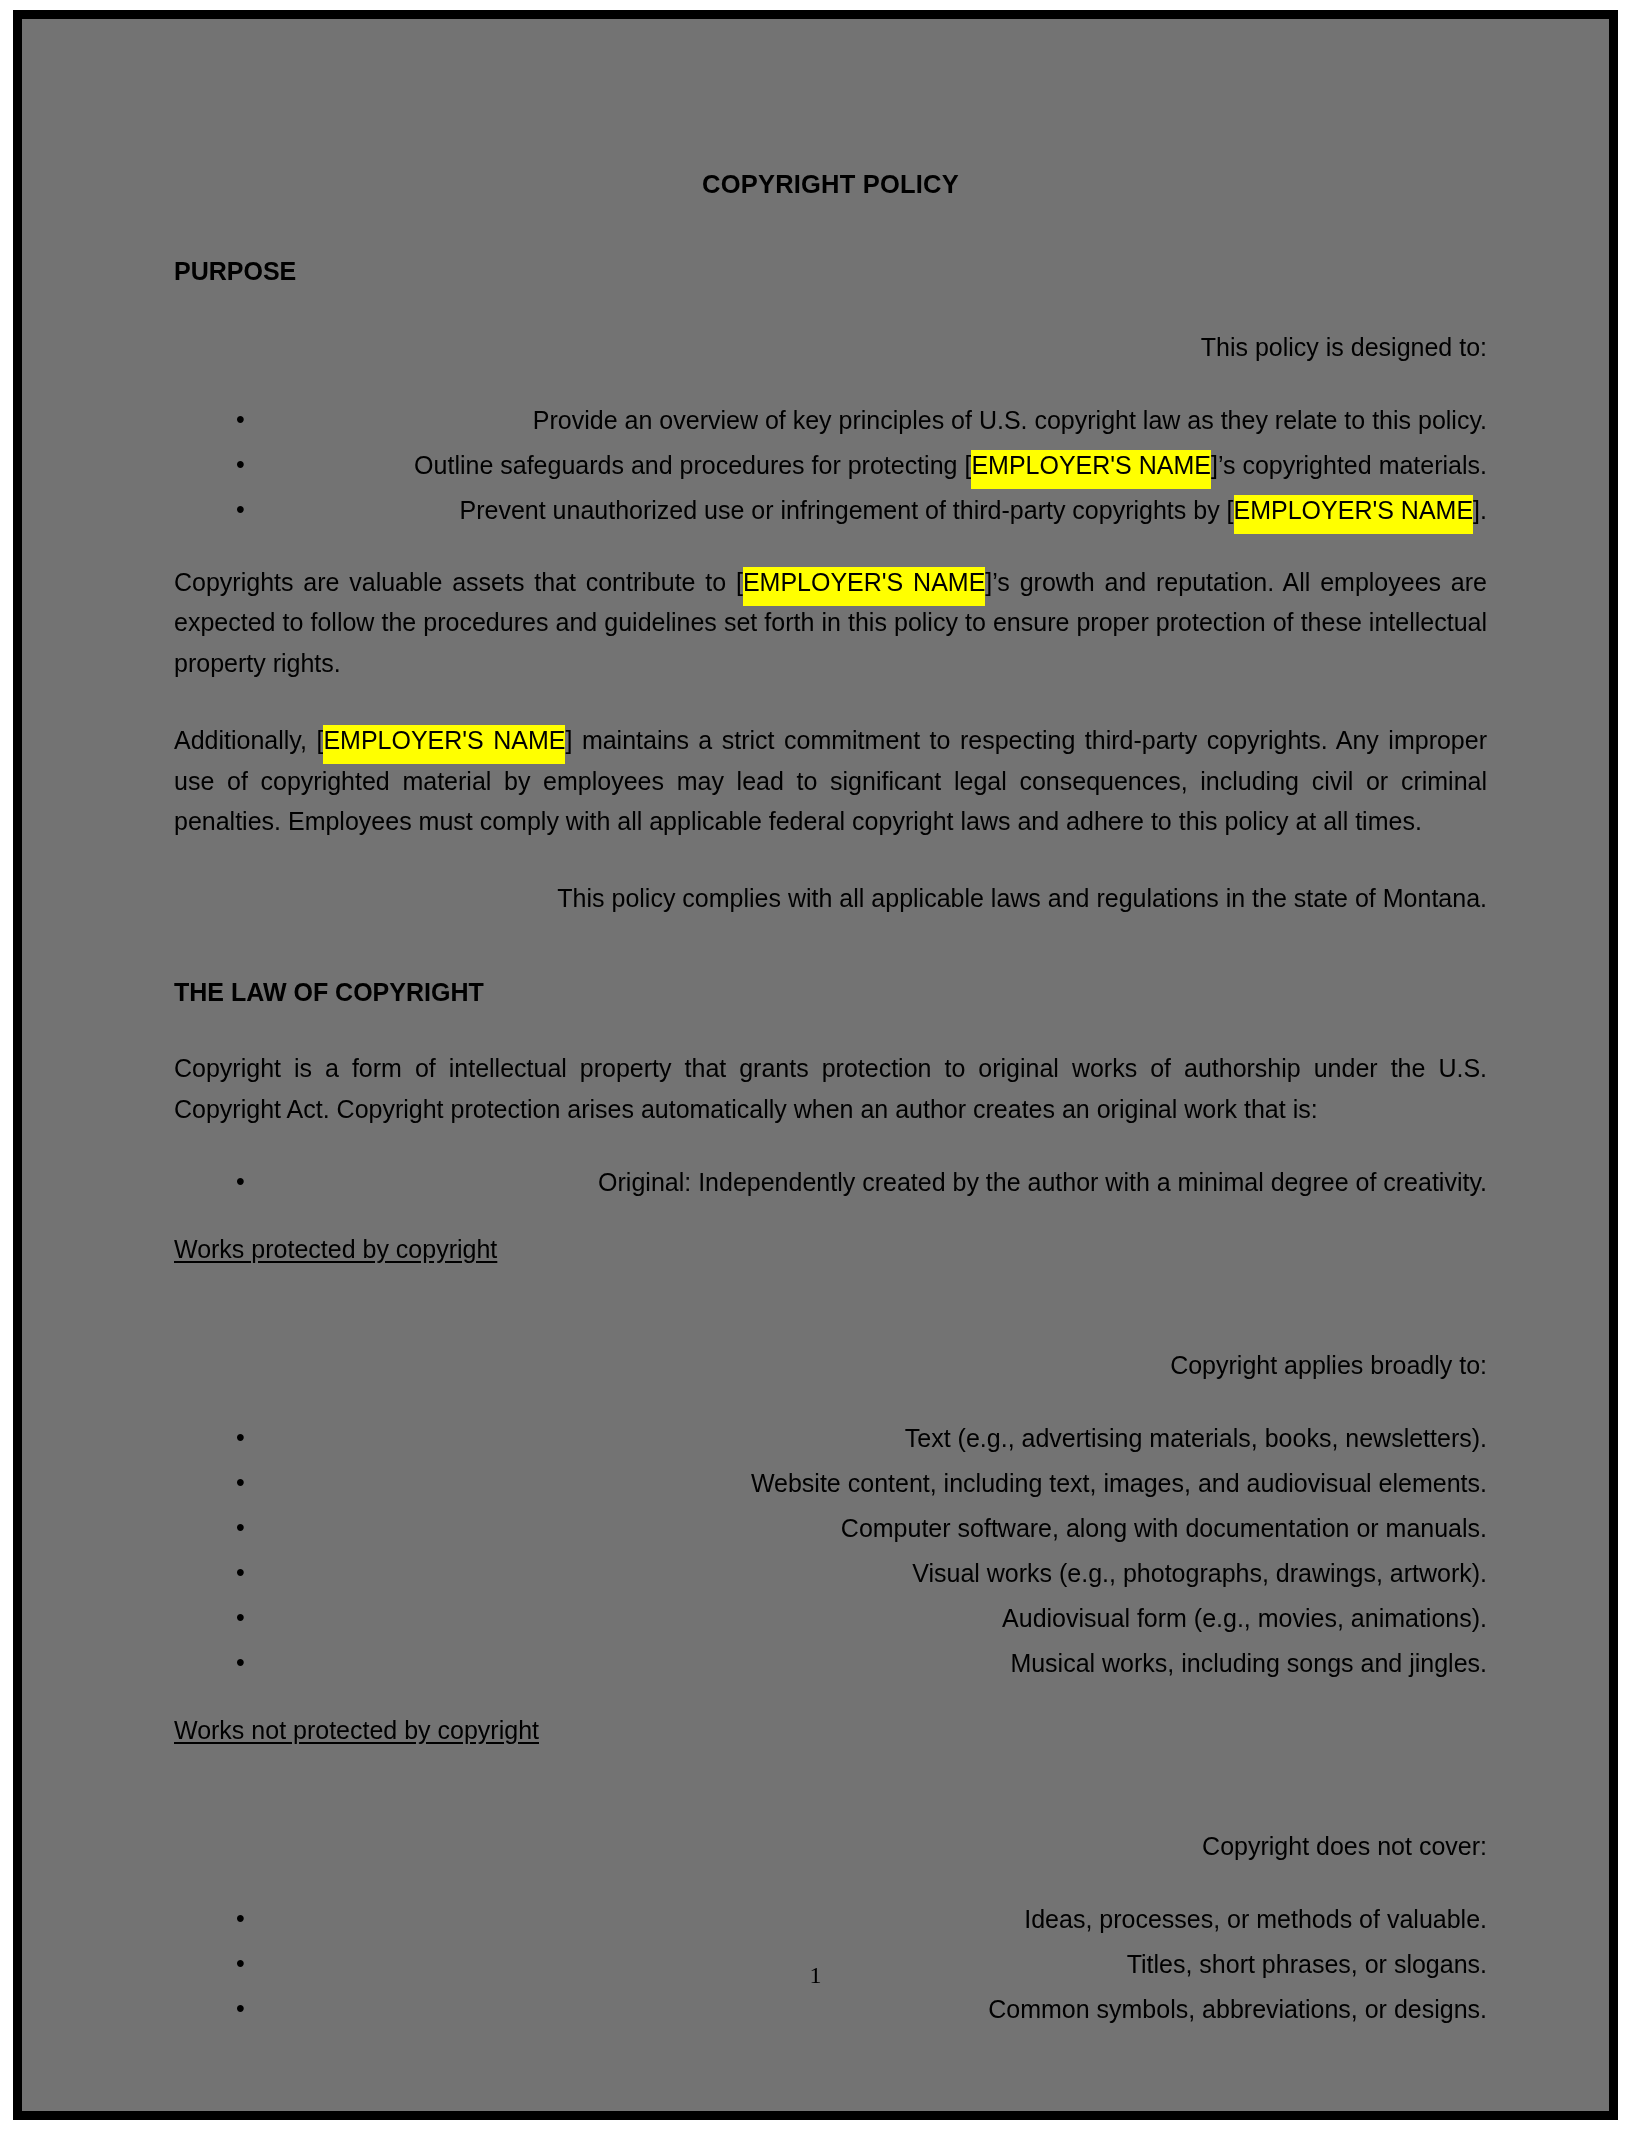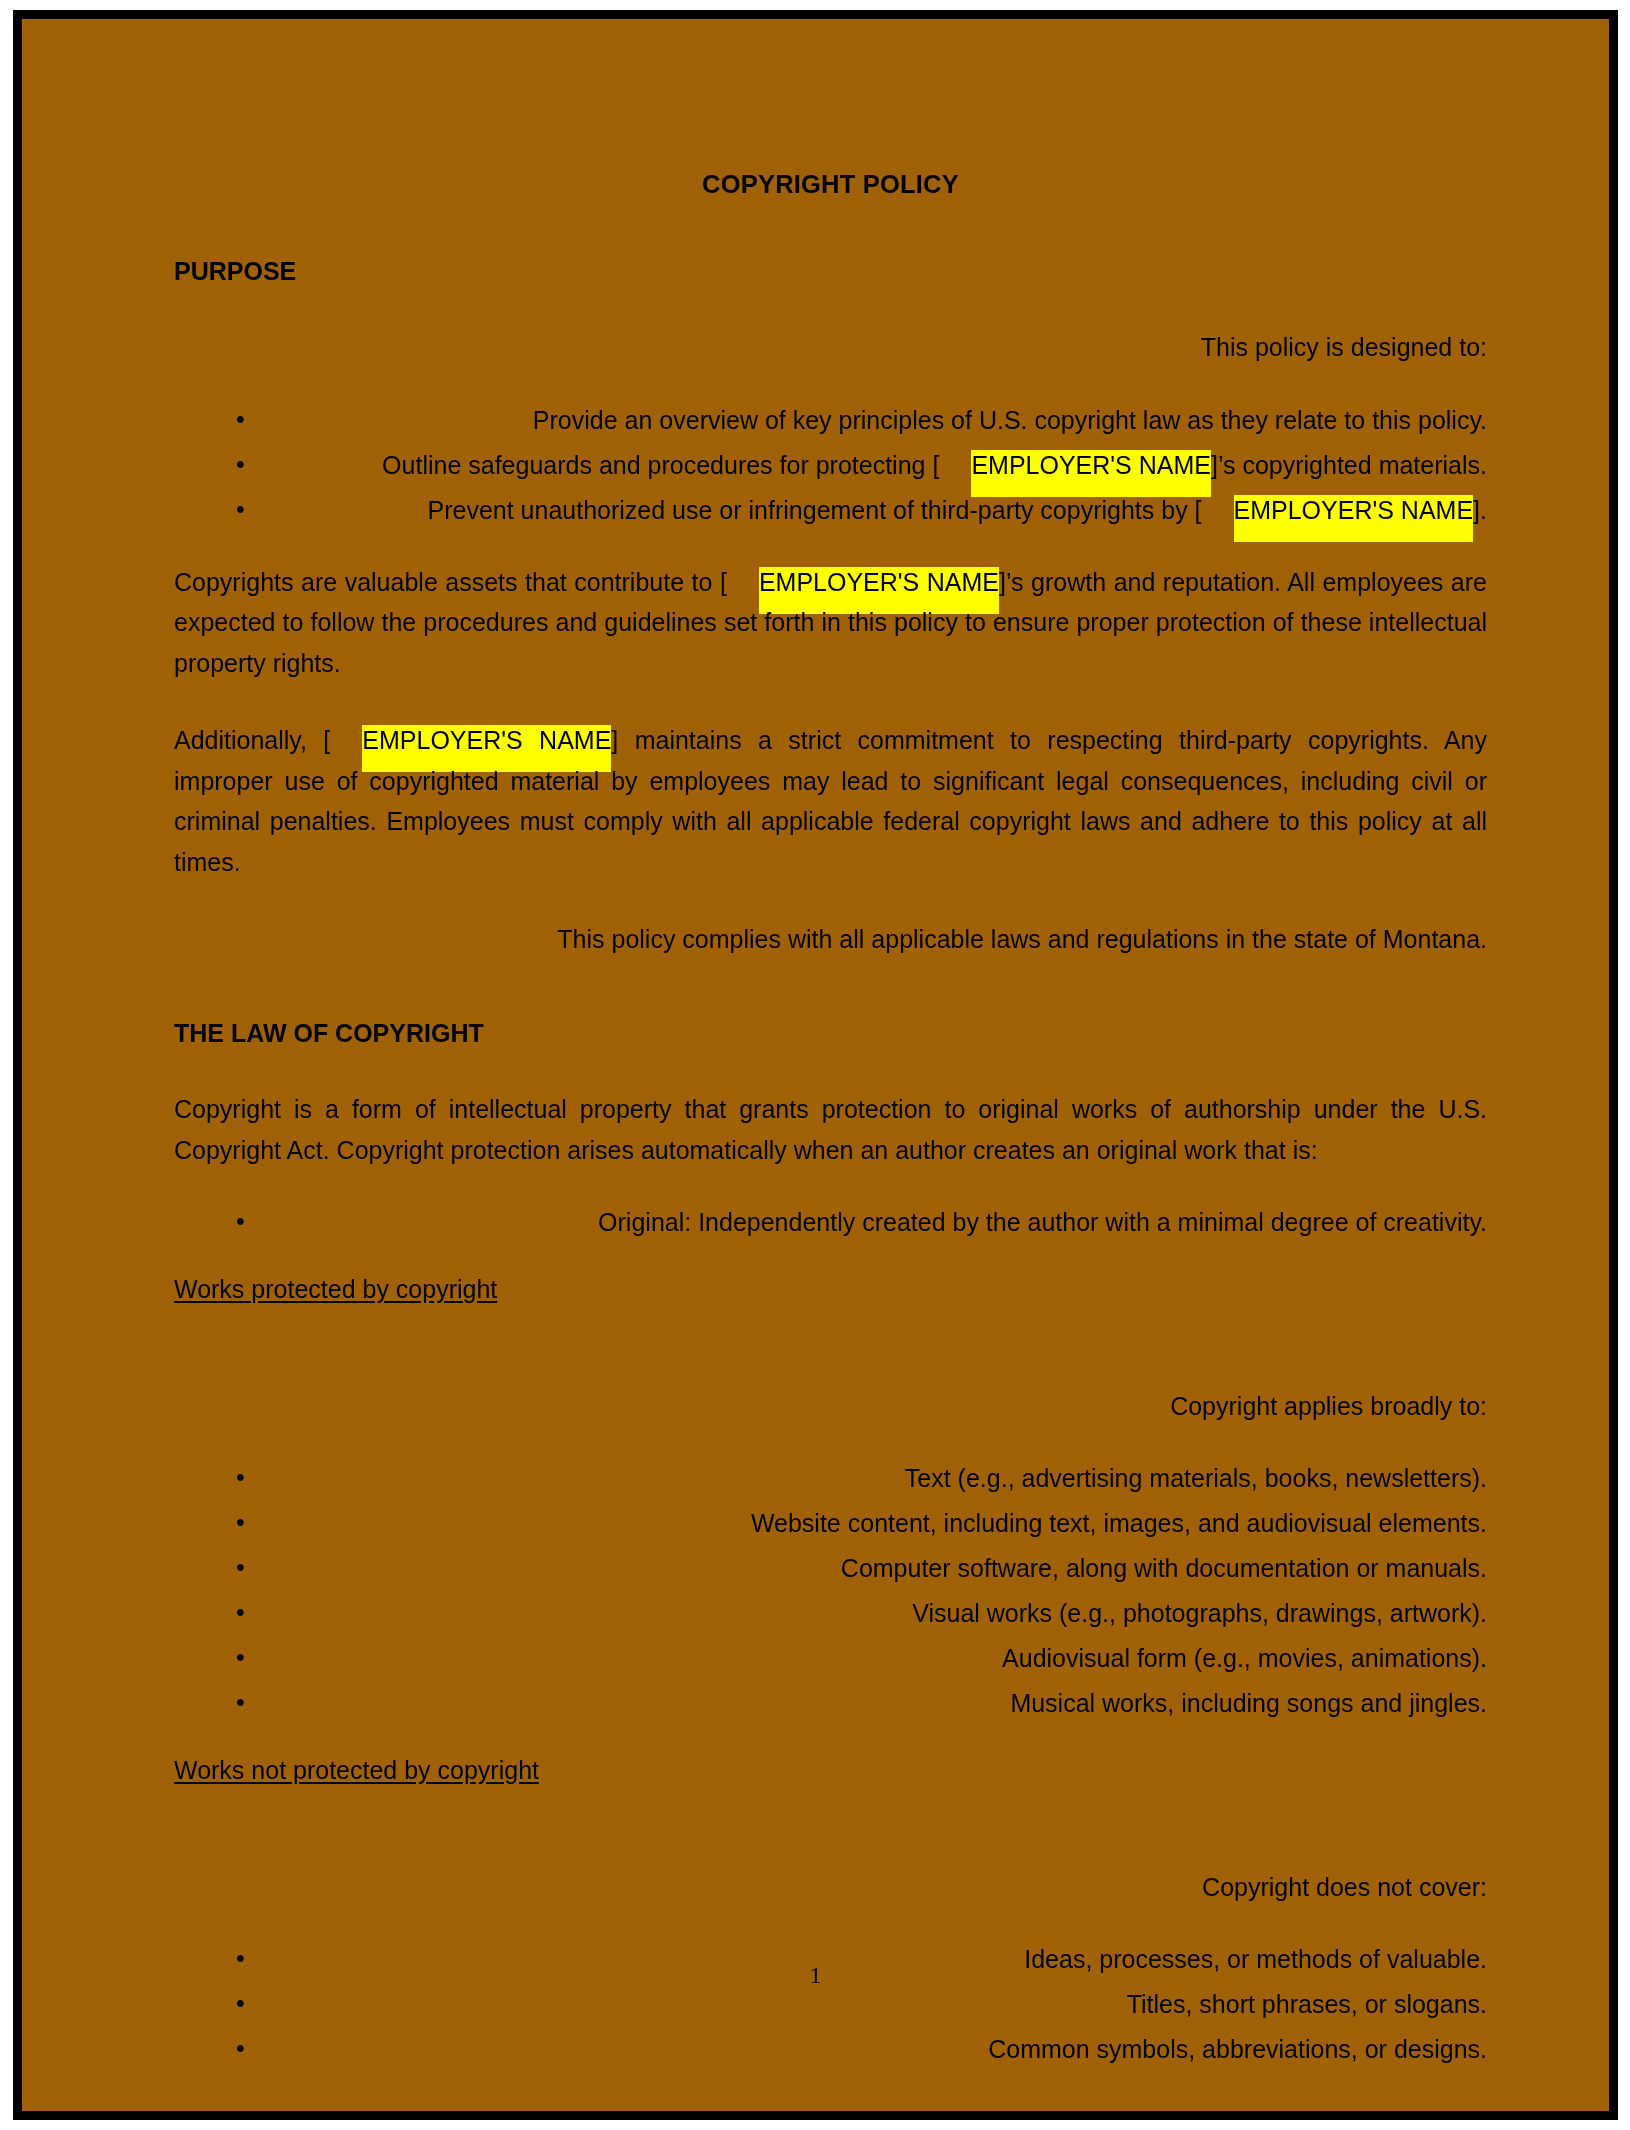--- a/index.html
+++ b/index.html
@@ -17,21 +17,21 @@
 
   
   #page-frame {
     position: absolute;
     left: 13px;
     top: 10px;
     width: 1605px;
     height: 2110px;
     box-sizing: border-box;
     border: 9px solid #000000;
-    background: #a16207;
+    background: #737373;
   }
 
   #page-body {
     position: absolute;
     left: 152px;
     top: 150px;
     width: 1313px;
   }
 
   .doc-title {
@@ -103,22 +103,21 @@
     content: "\2022";
     position: absolute;
     left: 62px;
     top: -1px;
     font-size: 25px;
     line-height: 1.28;
   }
 
   .hl {
     background-color: #ffff00;
-    padding: 1px 0 18px 0;
-    margin-left: 32px;
+    padding: 1px 0 10px 0;
   }
 
   .page-number {
     position: absolute;
     left: 0;
     right: 0;
     top: 1944px;
     text-align: center;
     font-size: 24px;
     font-family: "Liberation Serif", serif;

